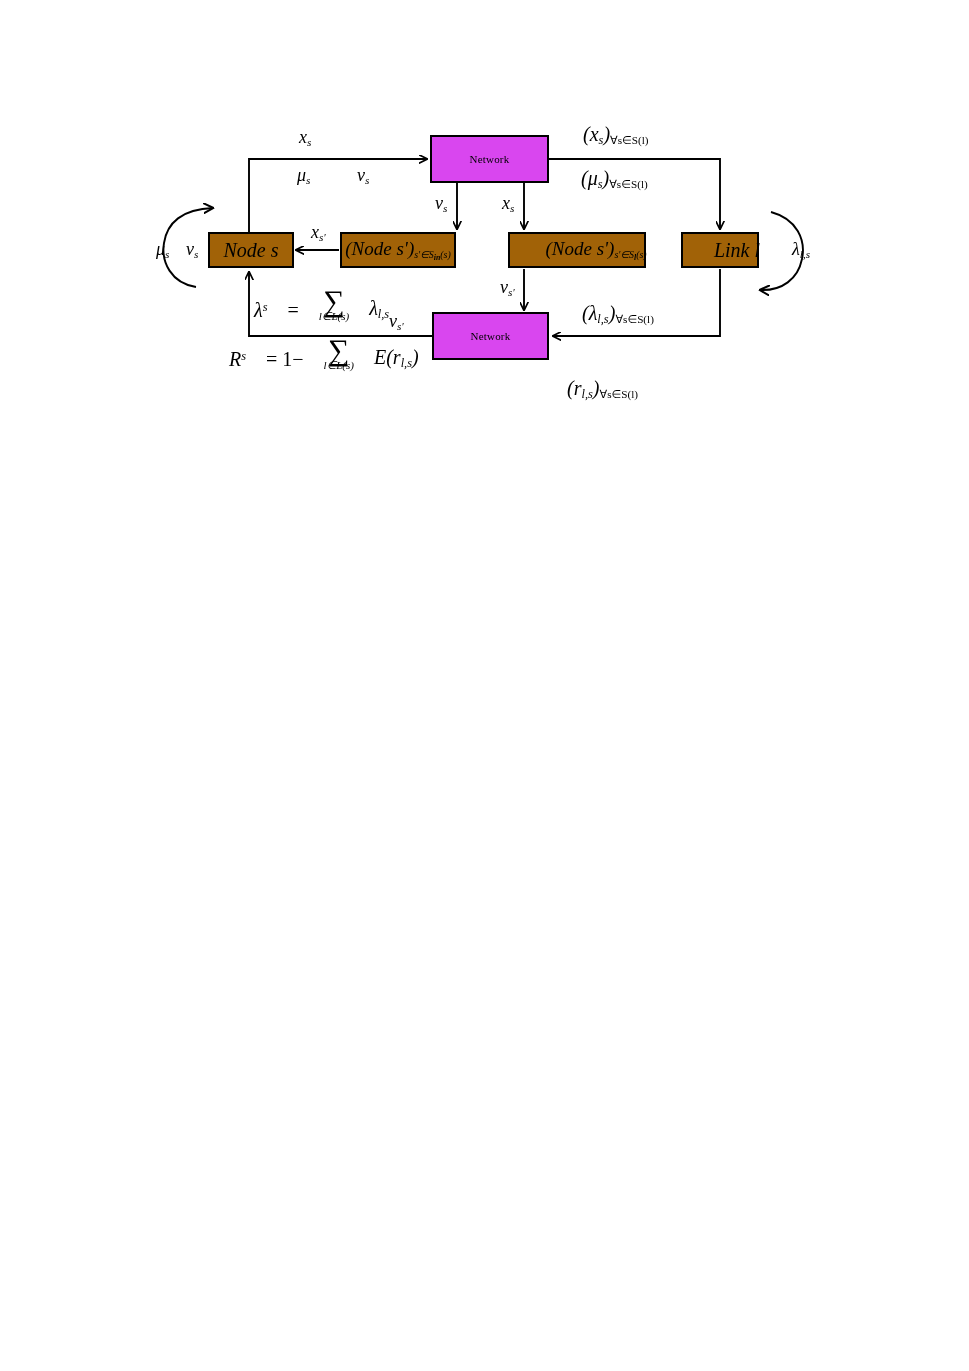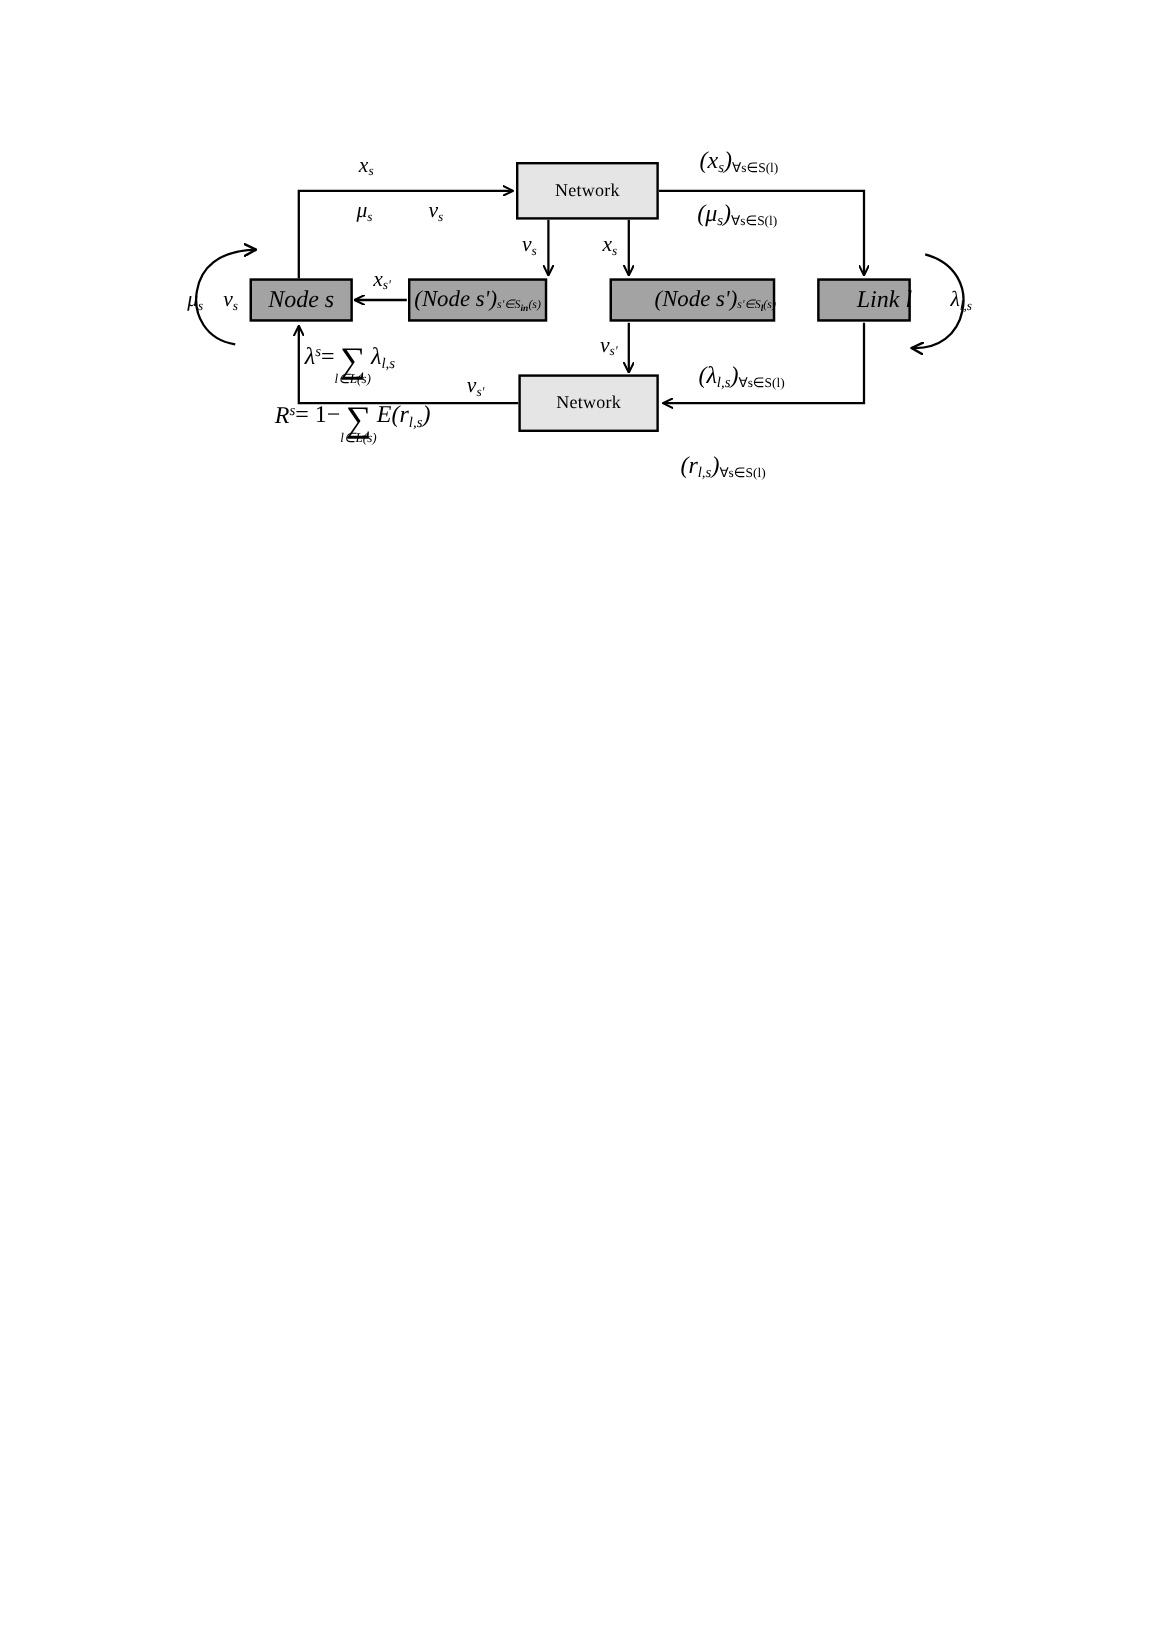--- a/index.html
+++ b/index.html
@@ -15,28 +15,28 @@
 
   
   .box{
     position:absolute;
     box-sizing:border-box;
     border:2px solid #000;
     display:flex;align-items:center;justify-content:center;
     white-space:nowrap;
   }
   .box.network{
-    background:#e5e5e5;
+    background:#d946ef;
     font-family:"Liberation Serif", serif;
     font-style:normal;
-    font-size:15px;
+    font-size:11px;
     letter-spacing:0.2px;
   }
   .box.node{
-    background:#a3a3a3;
+    background:#a16207;
     font-family:"Liberation Serif", serif;
     font-style:italic;
     font-size:20px;
   }
 
   
   .m{
     position:absolute;
     font-family:"Liberation Serif", serif;
     font-style:italic;
@@ -53,21 +53,21 @@
   
   .sum{
     display:inline-block;
     text-align:center;
     vertical-align:middle;
     position:relative;
     top:2px;
   }
   .sum .big{display:block;font-style:normal;font-size:30px;line-height:0.78;}
   .sum .lim{display:block;font-size:11px;font-style:italic;line-height:1;margin-top:-1px;}
-  .eqrow{display:inline-flex;align-items:flex-start;gap:0;}
+  .eqrow{display:inline-flex;align-items:flex-end;gap:20px;}
 </style>
 </head>
 <body>
 
 <div id="figure">
 
   <svg id="diagram" viewBox="0 0 969 1371">
     <defs>
       <marker id="ah" markerWidth="9" markerHeight="9" refX="8" refY="4.5" orient="auto" markerUnits="userSpaceOnUse">
         <path d="M0,0.3 L8.6,4.5 L0,8.7" fill="none" stroke="#000" stroke-width="1.7" stroke-linecap="round" stroke-linejoin="round"></path>

